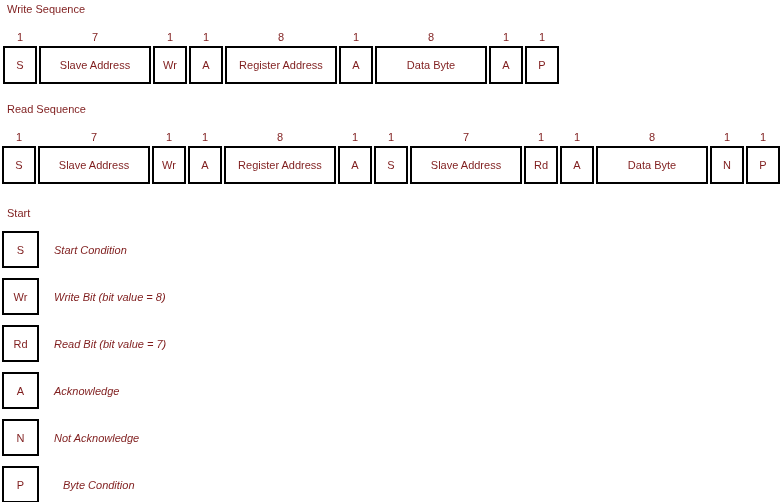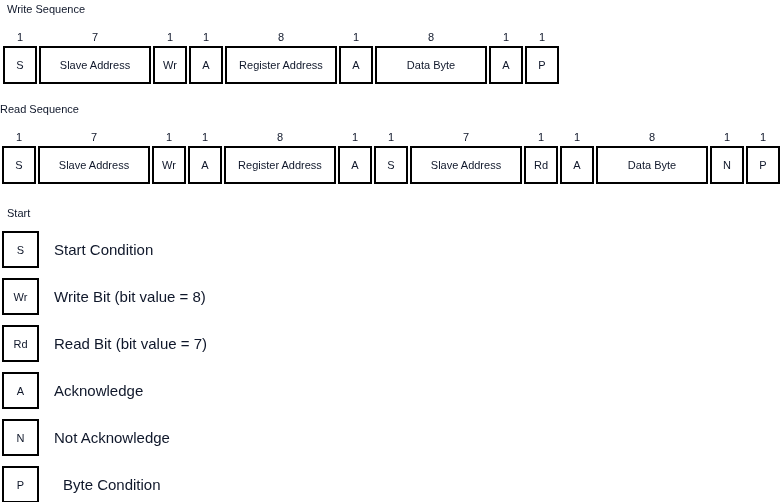--- a/index.html
+++ b/index.html
@@ -6,31 +6,31 @@
     margin: 0;
     padding: 0;
     background: #ffffff;
   }
   #canvas {
     position: relative;
     width: 782px;
     height: 502px;
     background: #ffffff;
     font-family: "Liberation Sans", sans-serif;
-    color: #0f172a;
+    color: #7f1d1d;
     overflow: hidden;
   }
   .section-title {
     position: absolute;
     font-size: 11px;
     line-height: 13px;
     white-space: nowrap;
   }
   #write-title  { top: 3px;   left: 7px; }
-  #read-title   { top: 103px; left: 0; text-align: right; }
+  #read-title   { top: 103px; left: 7px; text-align: right; }
   #legend-title { top: 207px; left: 7px; }
 
   .seq-row {
     position: absolute;
     display: flex;
     gap: 2px;
     align-items: flex-end;
   }
   #write-row { top: 27px;  left: 3px; }
   #read-row  { top: 127px; left: 2px; }
@@ -86,22 +86,23 @@
     box-sizing: border-box;
     display: flex;
     align-items: center;
     justify-content: center;
     font-size: 11px;
     background: #ffffff;
     flex: 0 0 auto;
   }
   .legend-desc {
     margin-left: 15px;
-    font-size: 15px;
+    font-size: 11px;
     white-space: nowrap;
+    font-style: italic;
   }
   .legend-item:last-child .legend-desc { margin-left: 24px; }
 </style>
 </head>
 <body>
 
 <div id="canvas">
 
   <div id="write-title" class="section-title">Write Sequence</div>
 

